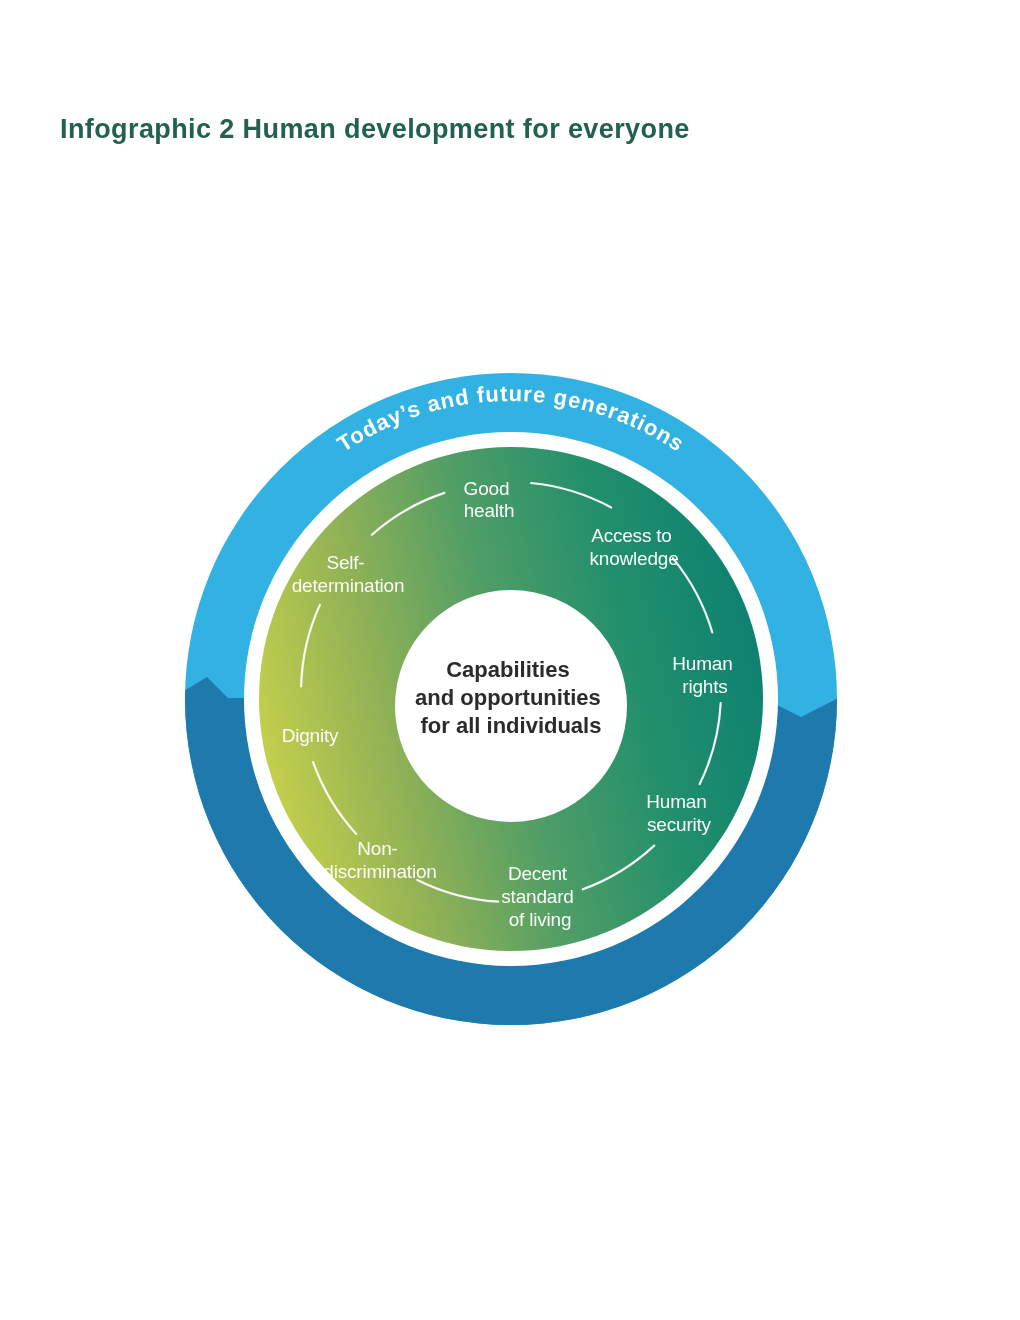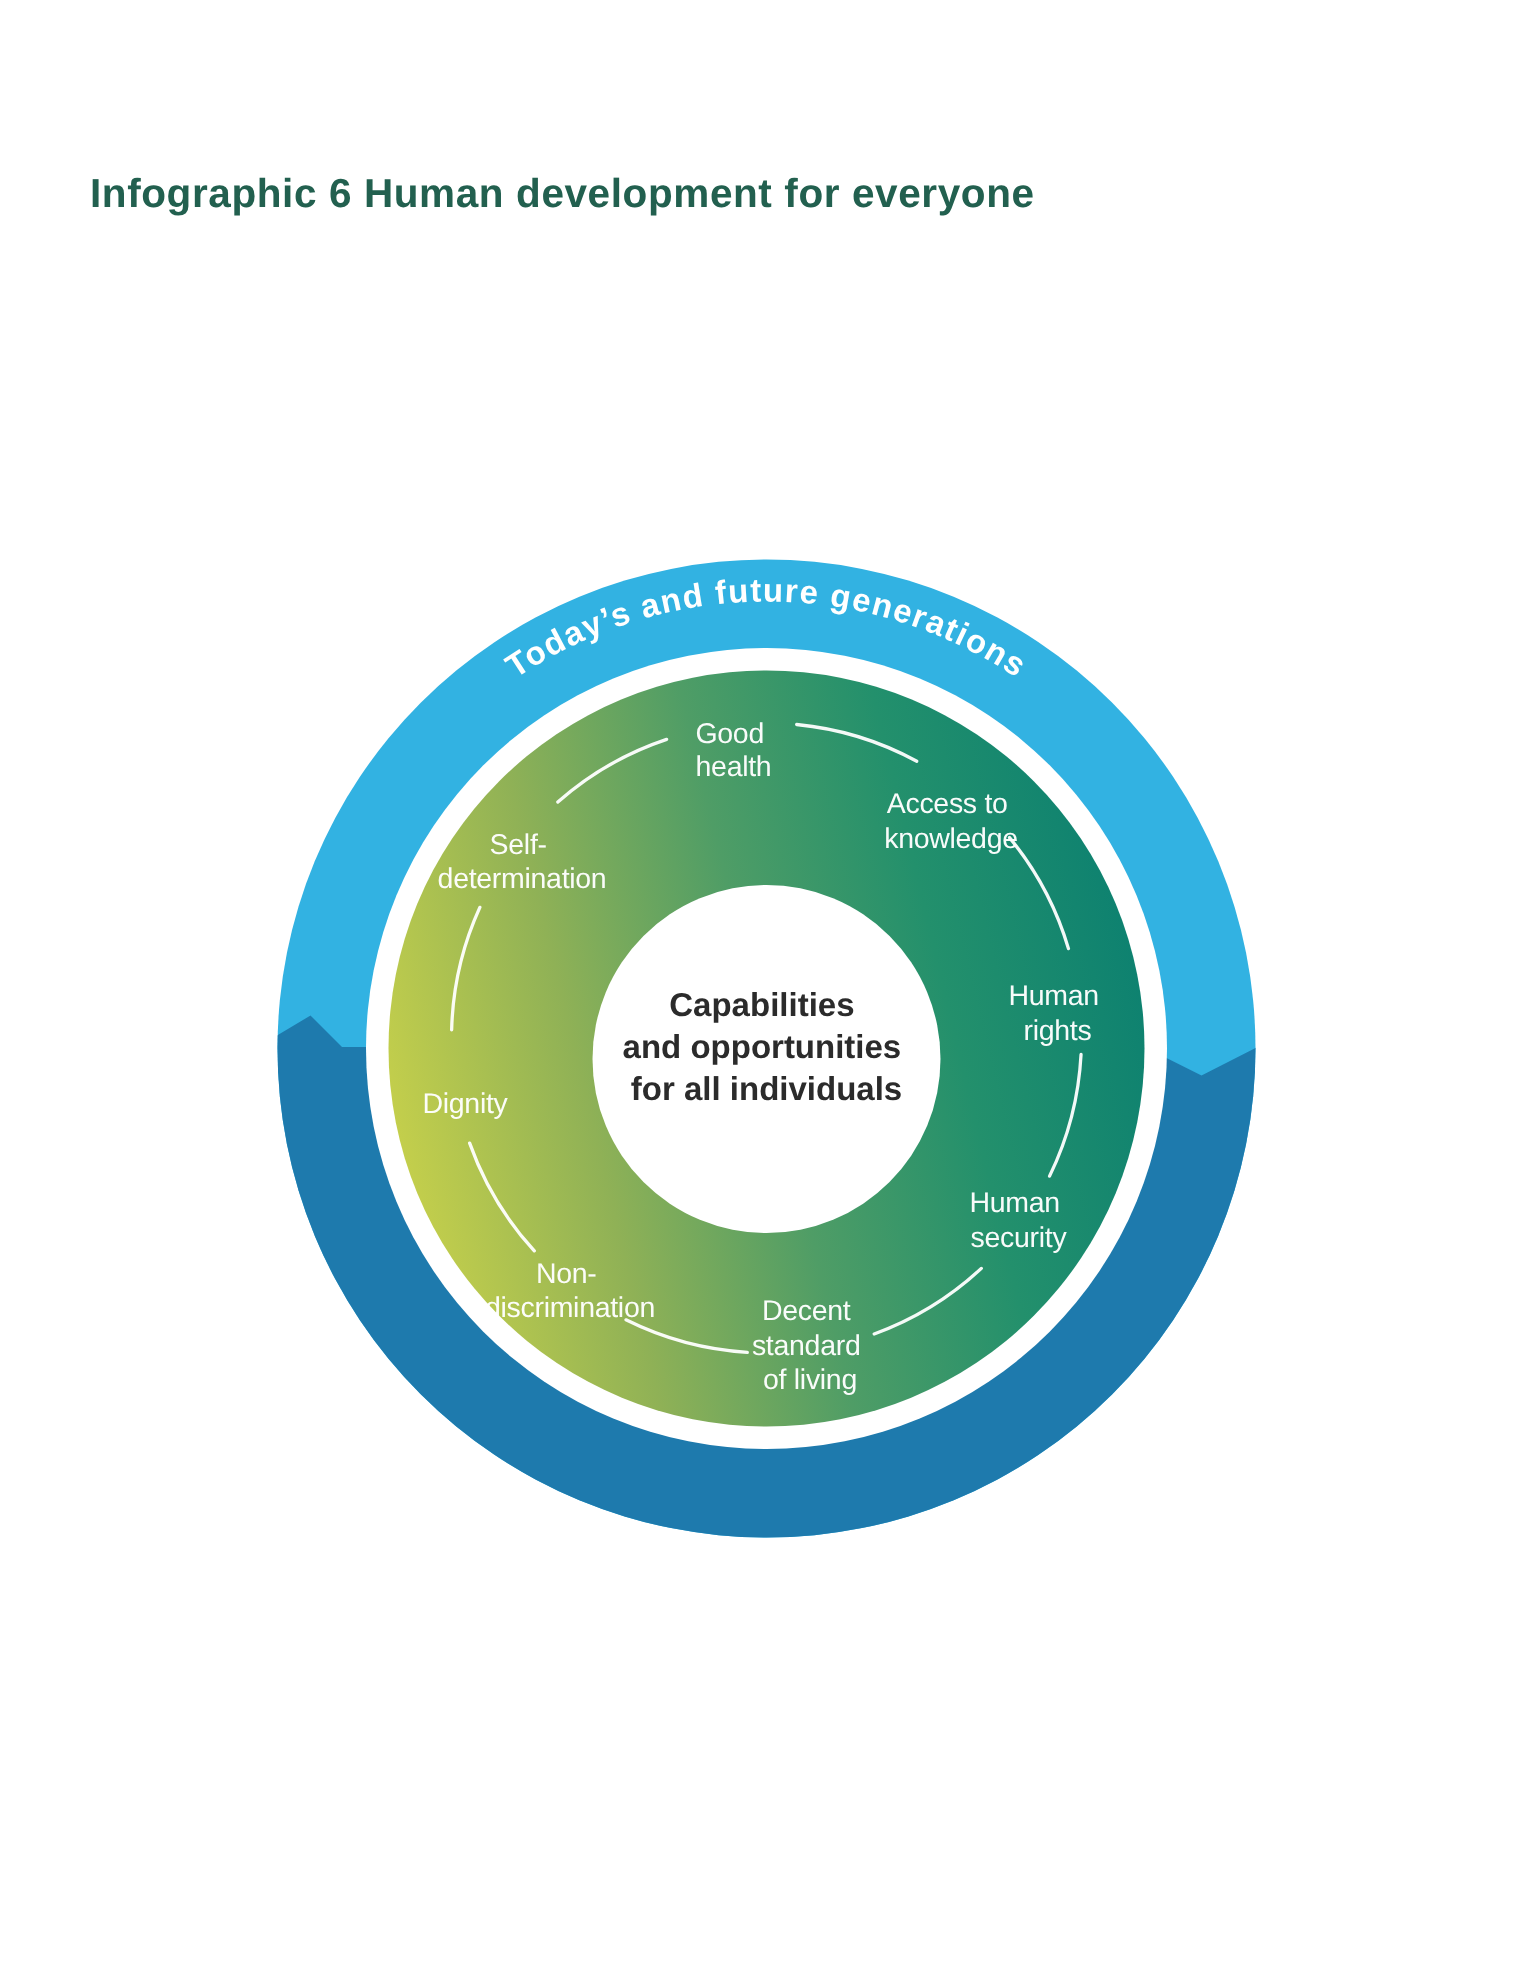--- a/index.html
+++ b/index.html
@@ -49,21 +49,21 @@
     stroke-width: 2.2;
     stroke-linecap: round;
     opacity: 0.95;
   }
 </style>
 </head>
 <body>
 
 <div class="page">
 
-  <h1 class="page-title">Infographic 6 Human development for everyone</h1>
+  <h1 class="page-title">Infographic 2 Human development for everyone</h1>
 
   <svg class="diagram" width="1020" height="1320" viewBox="0 0 1020 1320">
     <defs>
       <linearGradient id="discGrad" x1="0" y1="0.62" x2="1" y2="0.38">
         <stop offset="0" stop-color="#c6d04b"></stop>
         <stop offset="0.26" stop-color="#8fb156"></stop>
         <stop offset="0.5" stop-color="#4f9d66"></stop>
         <stop offset="0.74" stop-color="#23906c"></stop>
         <stop offset="1" stop-color="#0d8170"></stop>
       </linearGradient>

